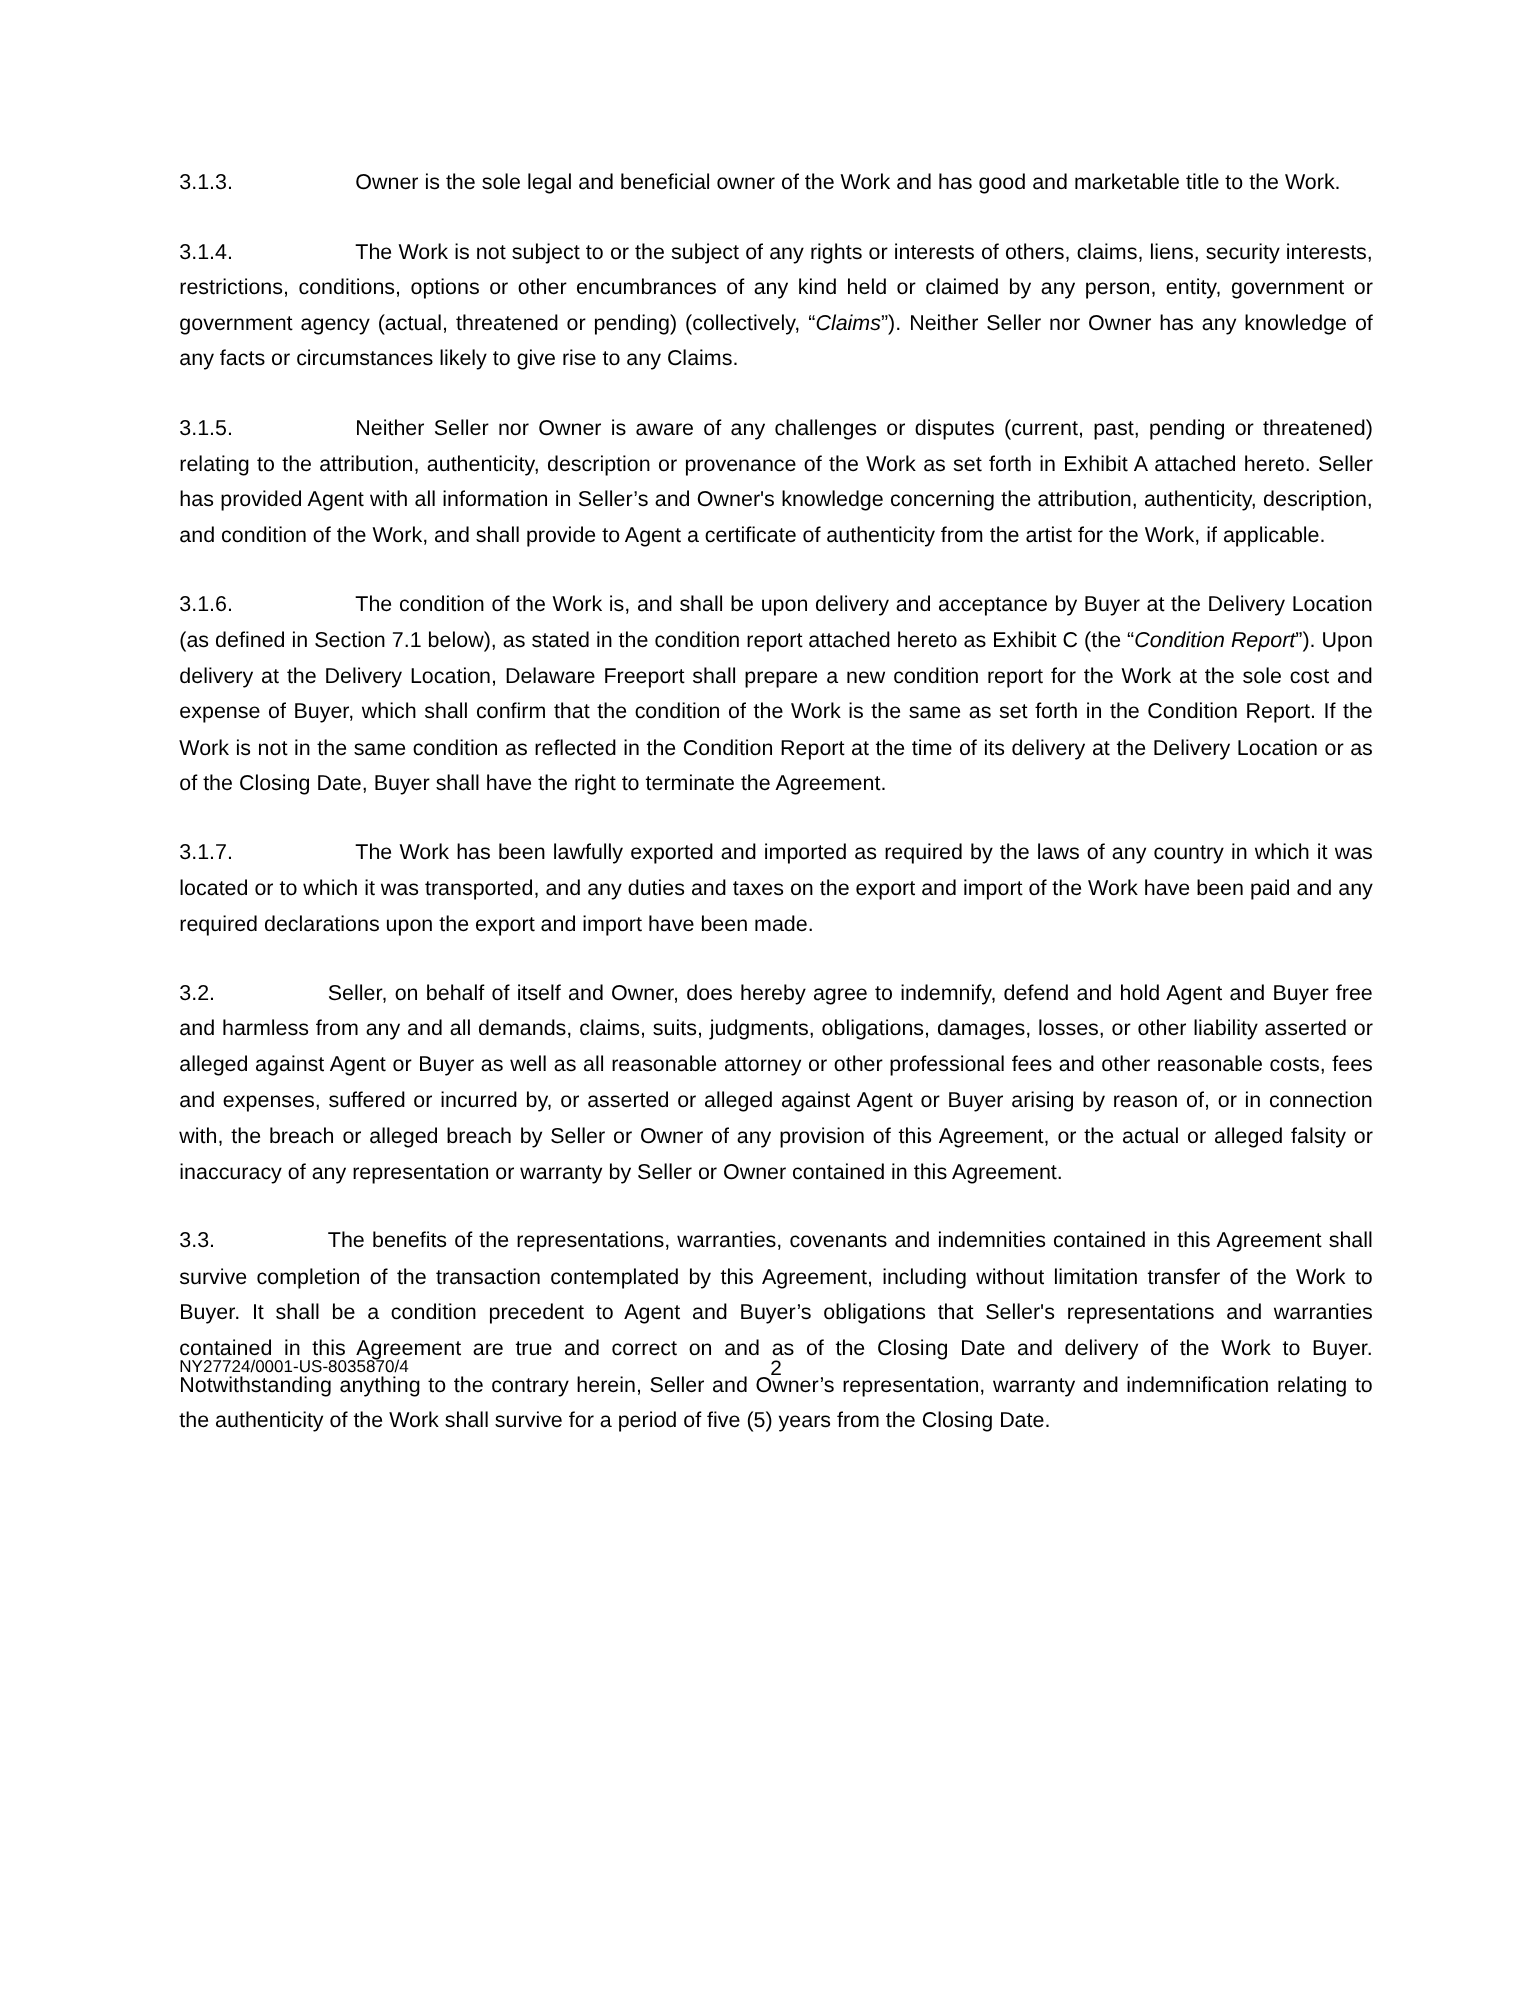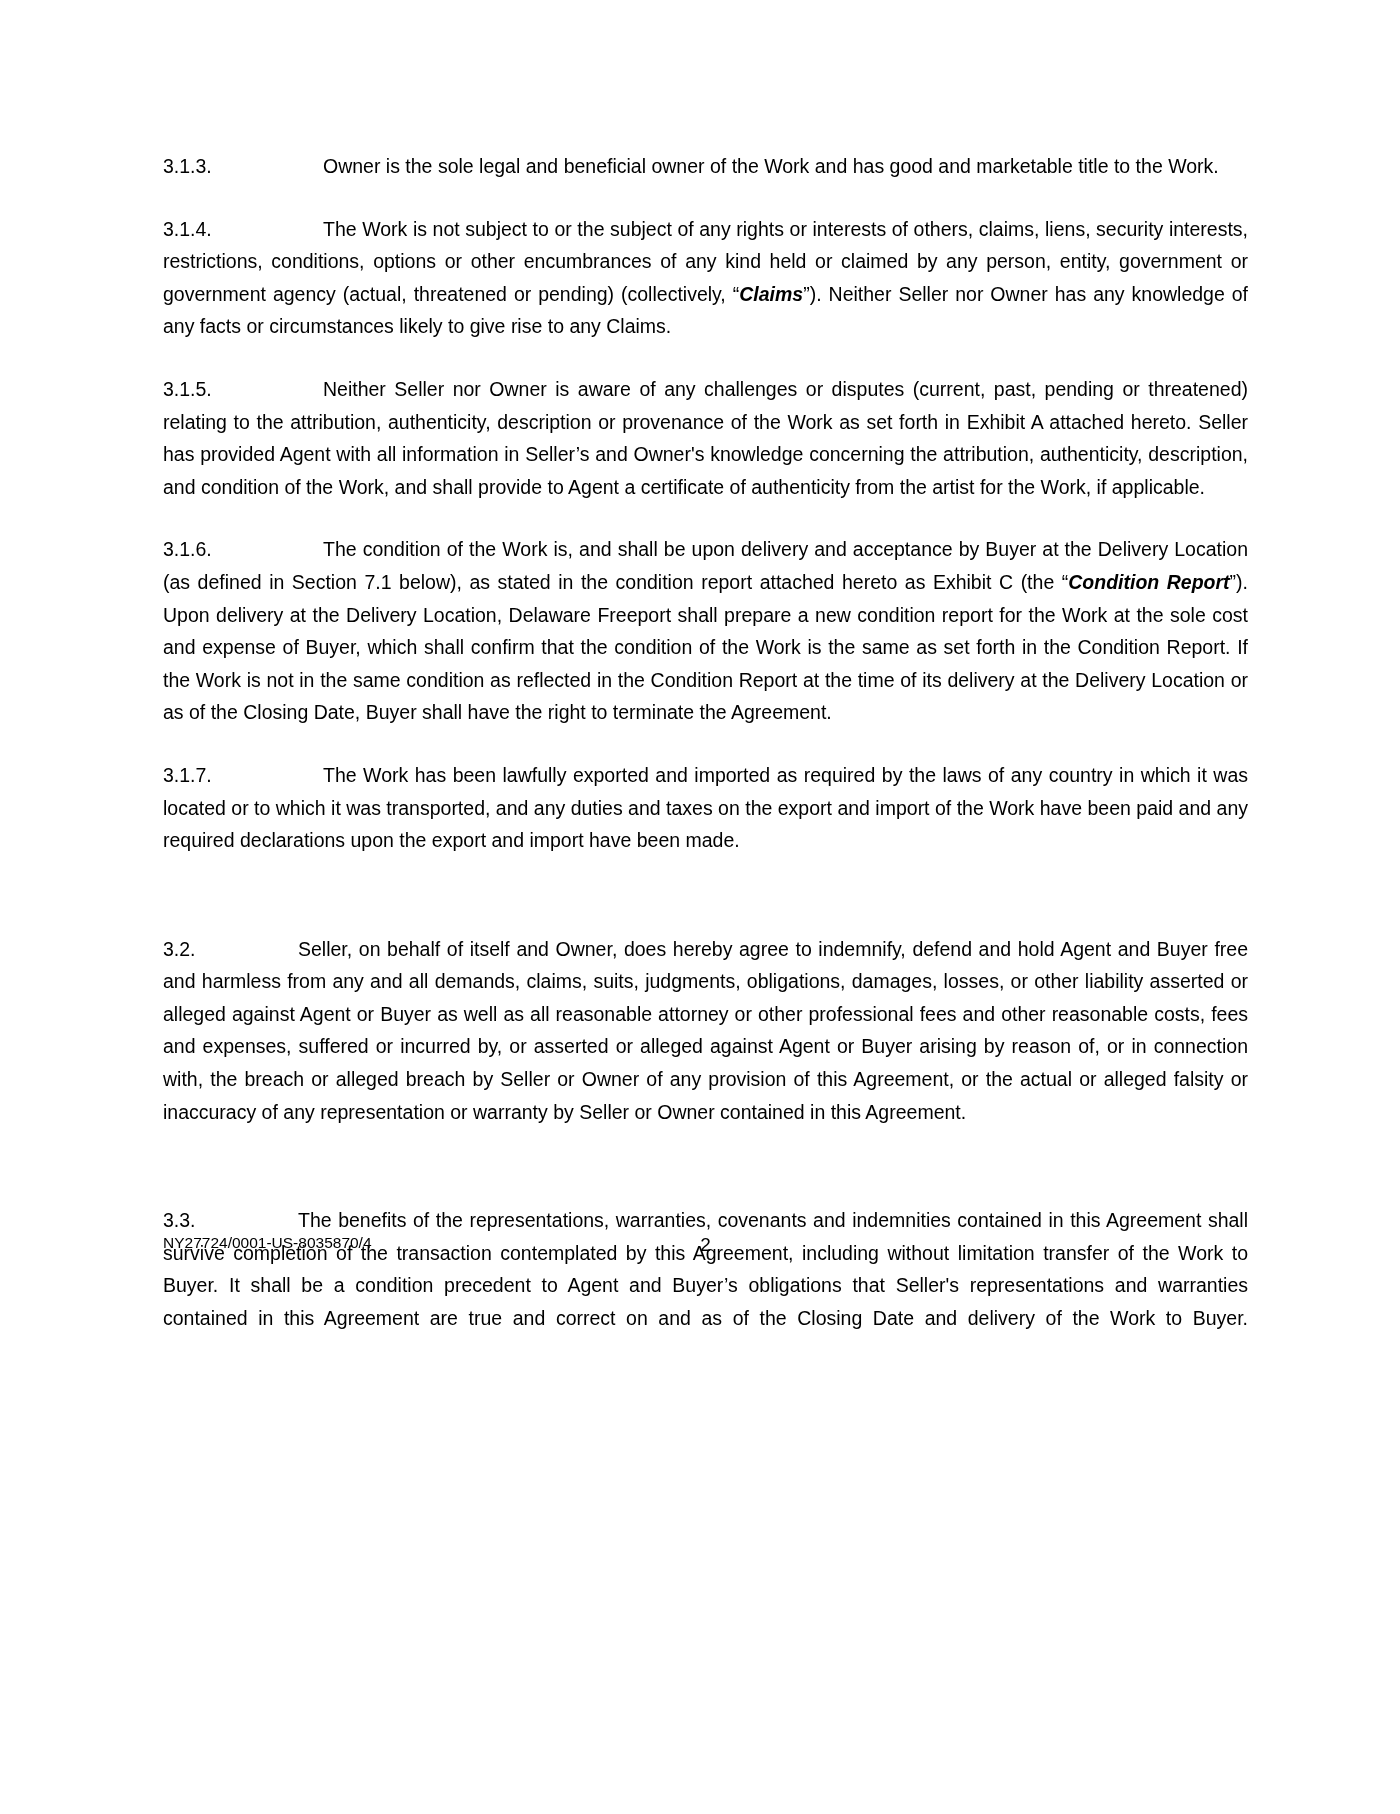--- a/index.html
+++ b/index.html
@@ -35,26 +35,25 @@
   p.para {
     text-indent: 0;
   }
   .lead {
     display: inline-block;
     width: 160px;
   }
   .lead-wide {
     display: inline-block;
     width: 135px;
-    margin-top: 46px;
   }
   .u {
   }
   .bi {
-    font-weight: bold;
+    font-weight: normal;
     font-style: italic;
   }
   .footer {
     position: absolute;
     left: 163px;
     right: 152px;
     bottom: 78px;
     font-size: 15.5px;
     display: flex;
     align-items: baseline;

